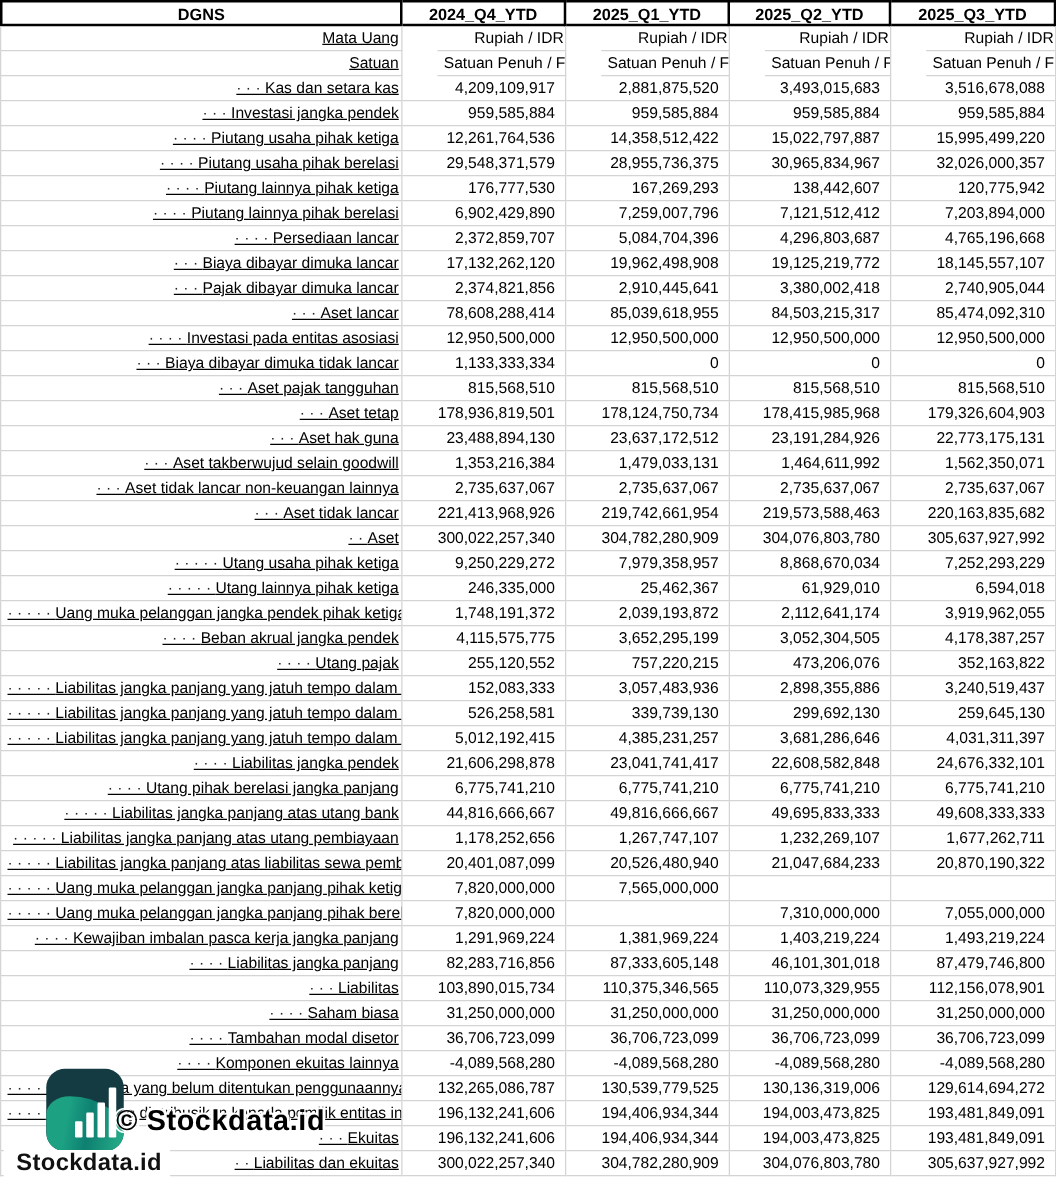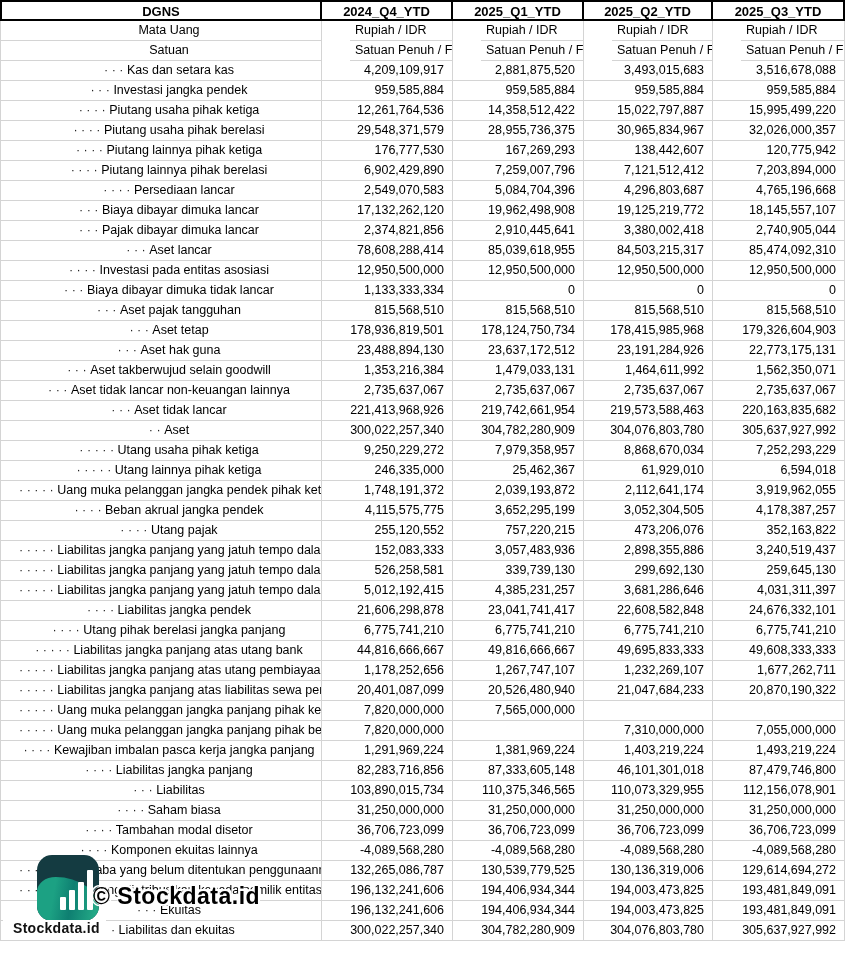--- a/index.html
+++ b/index.html
@@ -27,22 +27,22 @@
   }
   .h1 .cell.first { border-left: 2px solid #000; }
 
   
   .meta .cell, .trow .cell {
     border-right: 1px solid #d4d4d4;
     border-bottom: 1px solid #d4d4d4;
   }
   .meta .cell.first, .trow .cell.first { border-left: 1px solid #d4d4d4; }
 
-  .label { text-align: center; padding-left: 18px; padding-right: 2px; }
-  .vleft { text-align: left; padding-left: 5px; padding-right: 1px; margin-left: 28px; }
+  .label { text-align: right; padding-left: 5px; padding-right: 2px; text-decoration: underline; }
+  .vleft { text-align: right; padding-left: 5px; padding-right: 1px; margin-left: 28px; }
   .num   { text-align: right; padding-right: 8px; }
   .neg   { color: #000000; }
   .dots  { color: #222; }
 
   
   .wm-logo {
     position: absolute; left: 37px; top: 855px; width: 62px; height: 66px;
     border-radius: 15px; overflow: hidden; background: #143b41; z-index: 5;
   }
   .wm-leaf {
@@ -57,21 +57,21 @@
   .wm-bar.b4 { left: 50px; height: 40px; }
 
   .wm-copy {
     position: absolute; left: 93px; top: 883px; z-index: 6;
     font-size: 23px; font-weight: bold; letter-spacing: 0.5px; color: #000000;
     text-shadow: -2px -2px 0 #fff, 2px -2px 0 #fff, -2px 2px 0 #fff, 2px 2px 0 #fff, 0 0 3px #fff;
     white-space: nowrap;
   }
   .wm-brand {
     position: absolute; left: 3px; top: 920px; z-index: 6;
-    font-size: 14px; font-weight: bold; letter-spacing: 0.3px; color: #111;
+    font-size: 19px; font-weight: bold; letter-spacing: 0.3px; color: #111;
     background: #fff; padding: 0 6px 2px 10px; white-space: nowrap;
   }
 </style>
 </head>
 <body>
 
 <div class="sheet">
 
   <div class="grid-row h1">
     <div class="cell first">DGNS</div>
@@ -135,21 +135,21 @@
       </div>
       <div class="grid-row trow">
         <div class="cell label first"><span class="dots">·&nbsp;·&nbsp;·&nbsp;·&nbsp;</span><span>Piutang lainnya pihak berelasi</span></div>
         <div class="cell num">6,902,429,890</div>
         <div class="cell num">7,259,007,796</div>
         <div class="cell num">7,121,512,412</div>
         <div class="cell num">7,203,894,000</div>
       </div>
       <div class="grid-row trow">
         <div class="cell label first"><span class="dots">·&nbsp;·&nbsp;·&nbsp;·&nbsp;</span><span>Persediaan lancar</span></div>
-        <div class="cell num">2,549,070,583</div>
+        <div class="cell num">2,372,859,707</div>
         <div class="cell num">5,084,704,396</div>
         <div class="cell num">4,296,803,687</div>
         <div class="cell num">4,765,196,668</div>
       </div>
       <div class="grid-row trow">
         <div class="cell label first"><span class="dots">·&nbsp;·&nbsp;·&nbsp;</span><span>Biaya dibayar dimuka lancar</span></div>
         <div class="cell num">17,132,262,120</div>
         <div class="cell num">19,962,498,908</div>
         <div class="cell num">19,125,219,772</div>
         <div class="cell num">18,145,557,107</div>

